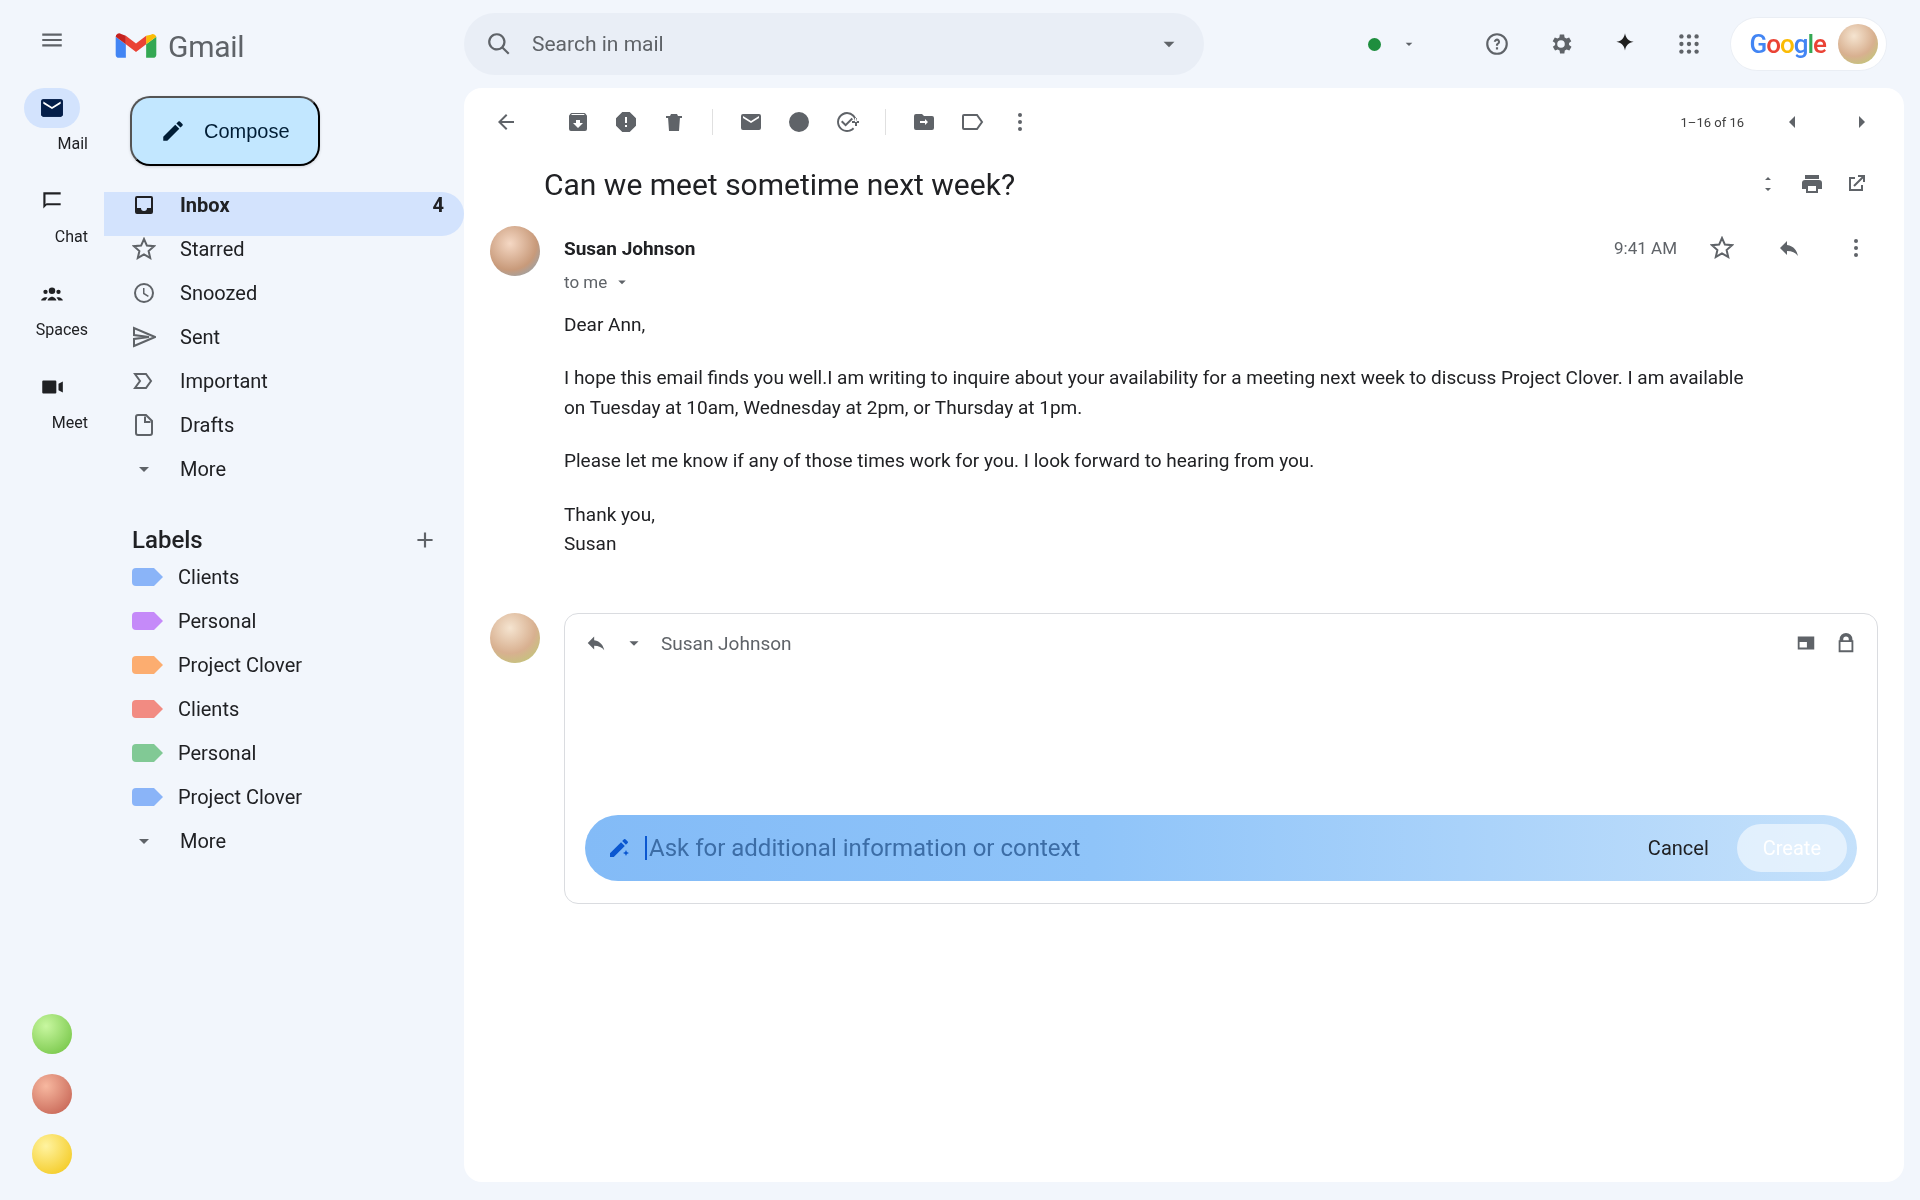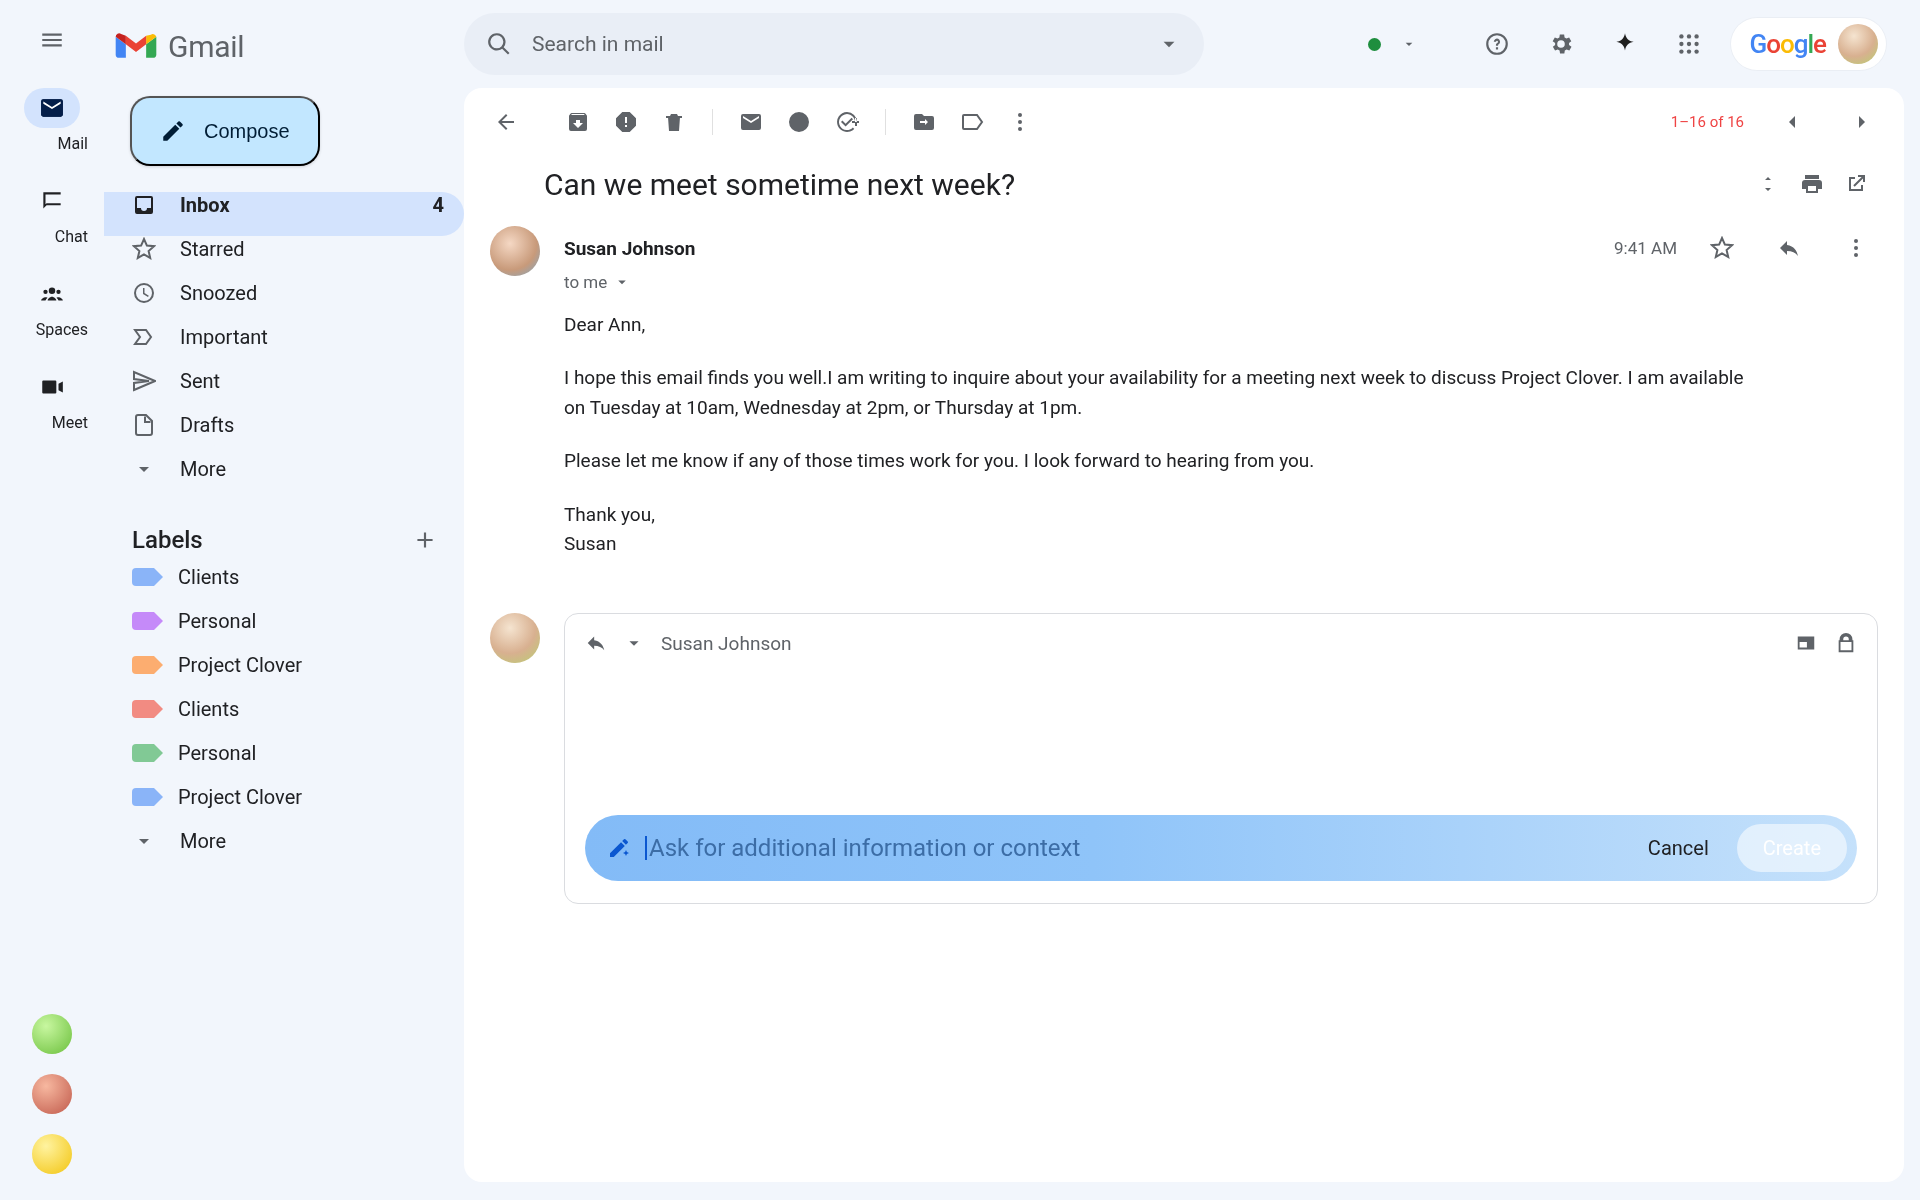--- a/index.html
+++ b/index.html
@@ -68,21 +68,21 @@
   .google-pill{display:flex;align-items:center;gap:12px;background:#fff;border-radius:28px;padding:6px 8px 6px 18px;box-shadow:0 0 0 1px rgba(0,0,0,.03);}
   .google-pill .g{font-size:26px;font-weight:500;letter-spacing:-1px;}
   .g .b{color:#4285F4}.g .r{color:#EA4335}.g .y{color:#FBBC05}.g .g2{color:#34A853}
   .google-pill .avatar{width:40px;height:40px;border-radius:50%;}
 
   
   .panel{ flex:1; background:#fff; border-radius:18px; margin:0 16px 18px 0; overflow:auto; }
   .toolbar{display:flex;align-items:center;height:68px;padding:0 20px;gap:4px;}
   .toolbar .grp{display:flex;align-items:center;gap:4px;}
   .toolbar .sep{width:1px;height:26px;background:#e0e0e0;margin:0 12px;}
-  .toolbar .pager{margin-left:auto;display:flex;align-items:center;gap:26px;color:#ef4444;font-size:15px;}
+  .toolbar .pager{margin-left:auto;display:flex;align-items:center;gap:26px;color:#404040;font-size:13px;}
   .tbtn{width:44px;height:44px;border-radius:50%;display:flex;align-items:center;justify-content:center;cursor:pointer;}
   .tbtn svg{width:24px;height:24px;fill:#5f6368;}
 
   .subject-row{display:flex;align-items:center;padding:6px 26px 20px 80px;}
   .subject-row h1{font-size:30px;font-weight:400;flex:1;}
   .subject-row .tbtn svg{fill:#5f6368;}
 
   .msg{display:flex;padding:0 26px 0 26px;}
   .msg .avatar{width:50px;height:50px;border-radius:50%;flex-shrink:0;margin-right:24px;}
   .msghdr{display:flex;align-items:center;gap:14px;}
@@ -203,29 +203,29 @@
         <span>Starred</span>
       </li>
       <li>
         <svg viewBox="0 0 24 24">
             <path d="M12 2a10 10 0 1 0 0 20 10 10 0 0 0 0-20zm0 18a8 8 0 1 1 0-16 8 8 0 0 1 0 16zm.5-13H11v6l5 3 .8-1.3-4.3-2.6z"></path>
           </svg>
         <span>Snoozed</span>
       </li>
       <li>
         <svg viewBox="0 0 24 24">
+            <path d="M2 21l21-9L2 3v7l15 2-15 2v7z" fill="none" stroke="#5f6368" stroke-width="2"></path>
+          </svg>
+        <span>Sent</span>
+      </li>
+      <li>
+        <svg viewBox="0 0 24 24">
             <path d="M3 5h11l5 7-5 7H3l5-7-5-7z" fill="none" stroke="#5f6368" stroke-width="2"></path>
           </svg>
         <span>Important</span>
-      </li>
-      <li>
-        <svg viewBox="0 0 24 24">
-            <path d="M2 21l21-9L2 3v7l15 2-15 2v7z" fill="none" stroke="#5f6368" stroke-width="2"></path>
-          </svg>
-        <span>Sent</span>
       </li>
       <li>
         <svg viewBox="0 0 24 24">
             <path d="M6 2h8l6 6v12a2 2 0 0 1-2 2H6a2 2 0 0 1-2-2V4a2 2 0 0 1 2-2zm7 1.5V9h5.5" fill="none" stroke="#5f6368" stroke-width="2"></path>
           </svg>
         <span>Drafts</span>
       </li>
       <li>
         <svg viewBox="0 0 24 24">
             <path d="M7 10l5 5 5-5z"></path>

